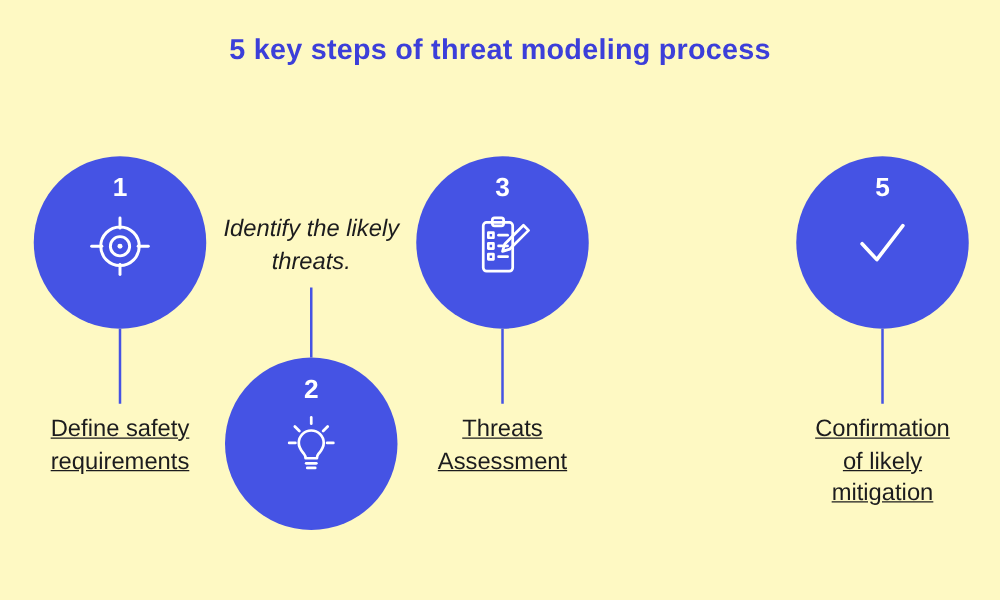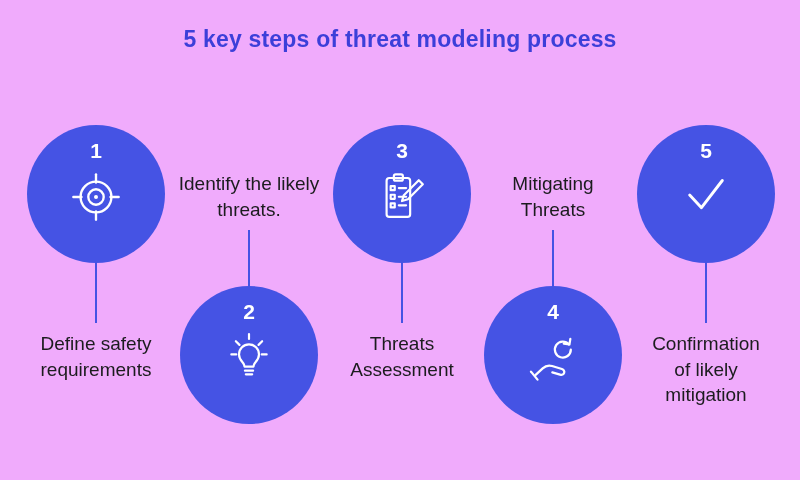--- a/index.html
+++ b/index.html
@@ -1,19 +1,19 @@
 <!DOCTYPE html>
 <html><head>
 <meta charset="utf-8">
 <style>
   * { margin: 0; padding: 0; box-sizing: border-box; }
   html, body { width: 800px; height: 480px; }
   body { font-family: "Liberation Sans", sans-serif; background: #ffffff; }
 
-  .canvas { position: relative; width: 800px; height: 480px; background: #f0abfc; overflow: hidden; }
+  .canvas { position: relative; width: 800px; height: 480px; background: #fef9c3; overflow: hidden; }
 
   .title {
     position: absolute; top: 26px; left: 0; width: 100%;
     text-align: center; font-size: 23px; font-weight: 700;
     color: #3c3fd9; letter-spacing: 0.2px;
   }
 
   .step { position: absolute; width: 170px; display: flex; flex-direction: column; align-items: center; }
   .step-1 { left: 11px;  top: 125px; }
   .step-2 { left: 164px; top: 170px; }
@@ -32,24 +32,25 @@
   .icon svg { display: block; }
 
   .connector { width: 2px; background: #4553e4; flex: 0 0 auto; }
   .step--top .connector { height: 60px; }
   .step--bottom .connector { height: 56px; }
 
   .label {
     width: 146px; text-align: center;
     font-size: 19px; line-height: 1.35; color: #1c1c1e;
   }
-  .step--top .label { margin-top: 8px; }
+  .step--top .label { margin-top: 8px; text-decoration: underline; }
   .step--bottom .label {
     min-height: 54px; display: flex; align-items: center; justify-content: center;
     margin-bottom: 6px;
+    font-style: italic;
   }
   .step-5 .label { width: 122px; }
 </style>
 </head>
 <body>
 
 <div class="canvas">
 
   <h1 class="title">5 key steps of threat modeling process</h1>
 
@@ -106,35 +107,20 @@
           <line x1="28.5" y1="31.7" x2="36.5" y2="31.7"></line>
           <line x1="28.5" y1="41.2" x2="36.5" y2="41.2"></line>
           <path d="M50.5 13.5 l4.5 4.5 -16.5 16.5 -6.5 2 2 -6.5 z"></path>
         </svg>
       </span>
     </div>
     <div class="connector"></div>
     <div class="label">Threats Assessment</div>
   </div>
 
-  <div class="step step-4 step--bottom">
-    <div class="label">Mitigating Threats</div>
-    <div class="connector"></div>
-    <div class="circle">
-      <div class="num">4</div>
-      <span class="icon">
-        <svg width="60" height="60" viewBox="0 0 64 64" fill="none" stroke="#ffffff" stroke-width="2.4" stroke-linecap="round" stroke-linejoin="round">
-          <path d="M49 16.5 a8.5 8.5 0 1 0 2 5.5"></path>
-          <polyline points="50.5,10.5 49.5,16.5 43.5,15.5"></polyline>
-          <path d="M13.5 49 l7.5 -7 c3 -2.8 6.5 -3.6 10 -2.5 l10.5 3.2 c1.9 0.6 3 2.4 2.4 4.1 -0.6 1.7 -2.5 2.5 -4.4 1.9 l-8.2 -2.5"></path>
-          <path d="M8.5 45.5 l7 8.5"></path>
-        </svg>
-      </span>
-    </div>
-  </div>
 
   <div class="step step-5 step--top">
     <div class="circle">
       <div class="num">5</div>
       <span class="icon">
         <svg width="58" height="54" viewBox="0 0 64 58" fill="none" stroke="#ffffff" stroke-width="3.2" stroke-linecap="round" stroke-linejoin="round">
           <polyline points="14,29 27,43 50,13"></polyline>
         </svg>
       </span>
     </div>

